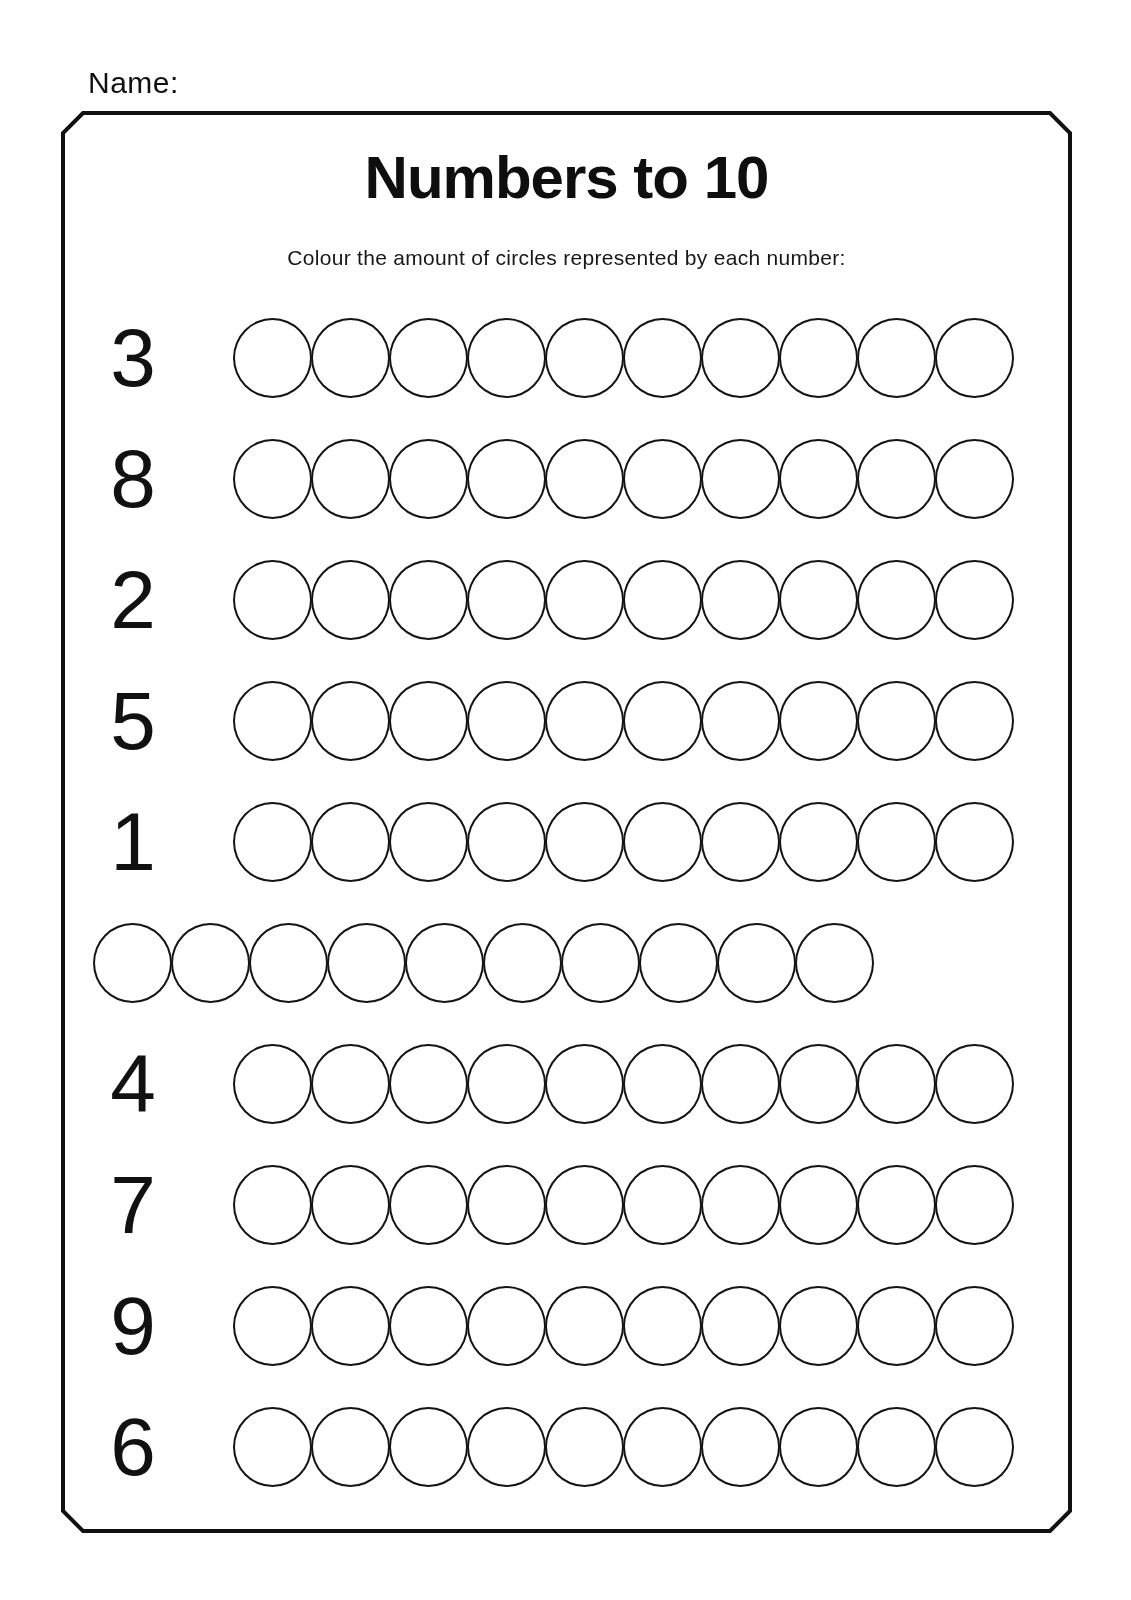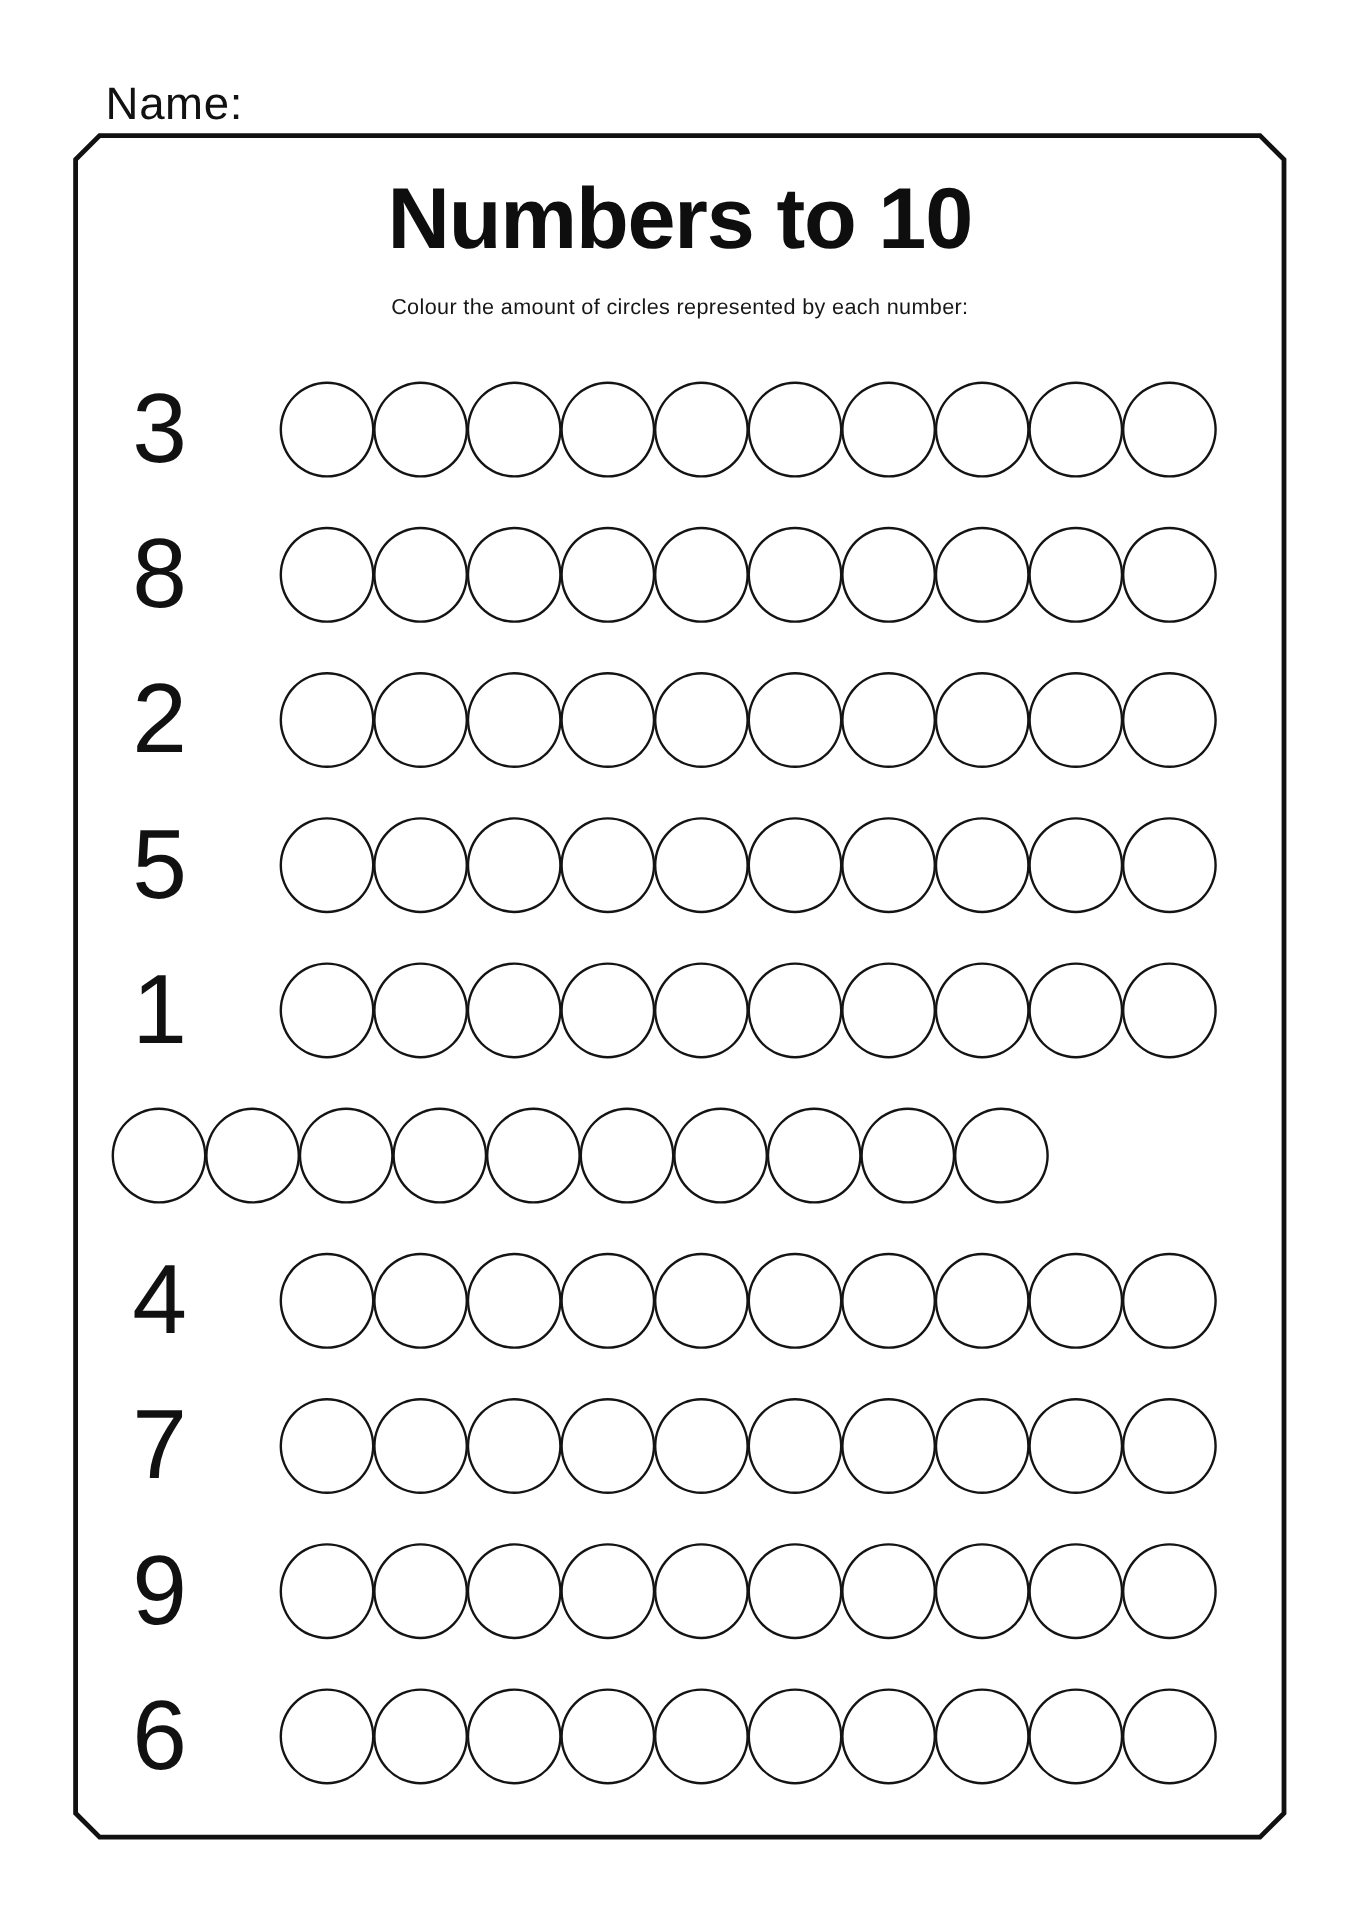--- a/index.html
+++ b/index.html
@@ -12,54 +12,54 @@
     background: #ffffff;
     position: relative;
     overflow: hidden;
     font-family: "Liberation Sans", sans-serif;
     color: #111111;
   }
   .name-label {
     position: absolute;
     left: 88px;
     top: 66px;
-    font-size: 38px;
+    font-size: 30px;
     font-weight: 400;
     letter-spacing: 0.5px;
     color: #111111;
   }
   .frame-svg {
     position: absolute;
     left: 0;
     top: 0;
     width: 1131px;
     height: 1600px;
     pointer-events: none;
   }
   .page-title {
     position: absolute;
     top: 146px;
     left: 63px;
     width: 1007px;
     margin: 0;
     text-align: center;
-    font-size: 72px;
+    font-size: 60px;
     line-height: 1.05;
     font-weight: bold;
     letter-spacing: -1px;
     color: #0e0e0e;
   }
   .instruction {
     position: absolute;
     top: 246px;
     left: 63px;
     width: 1007px;
     margin: 0;
     text-align: center;
-    font-size: 18px;
+    font-size: 21px;
     font-weight: 400;
     letter-spacing: 0.3px;
     color: #171717;
   }
   .rows {
     position: absolute;
     left: 63px;
     top: 297px;
     width: 1007px;
   }

